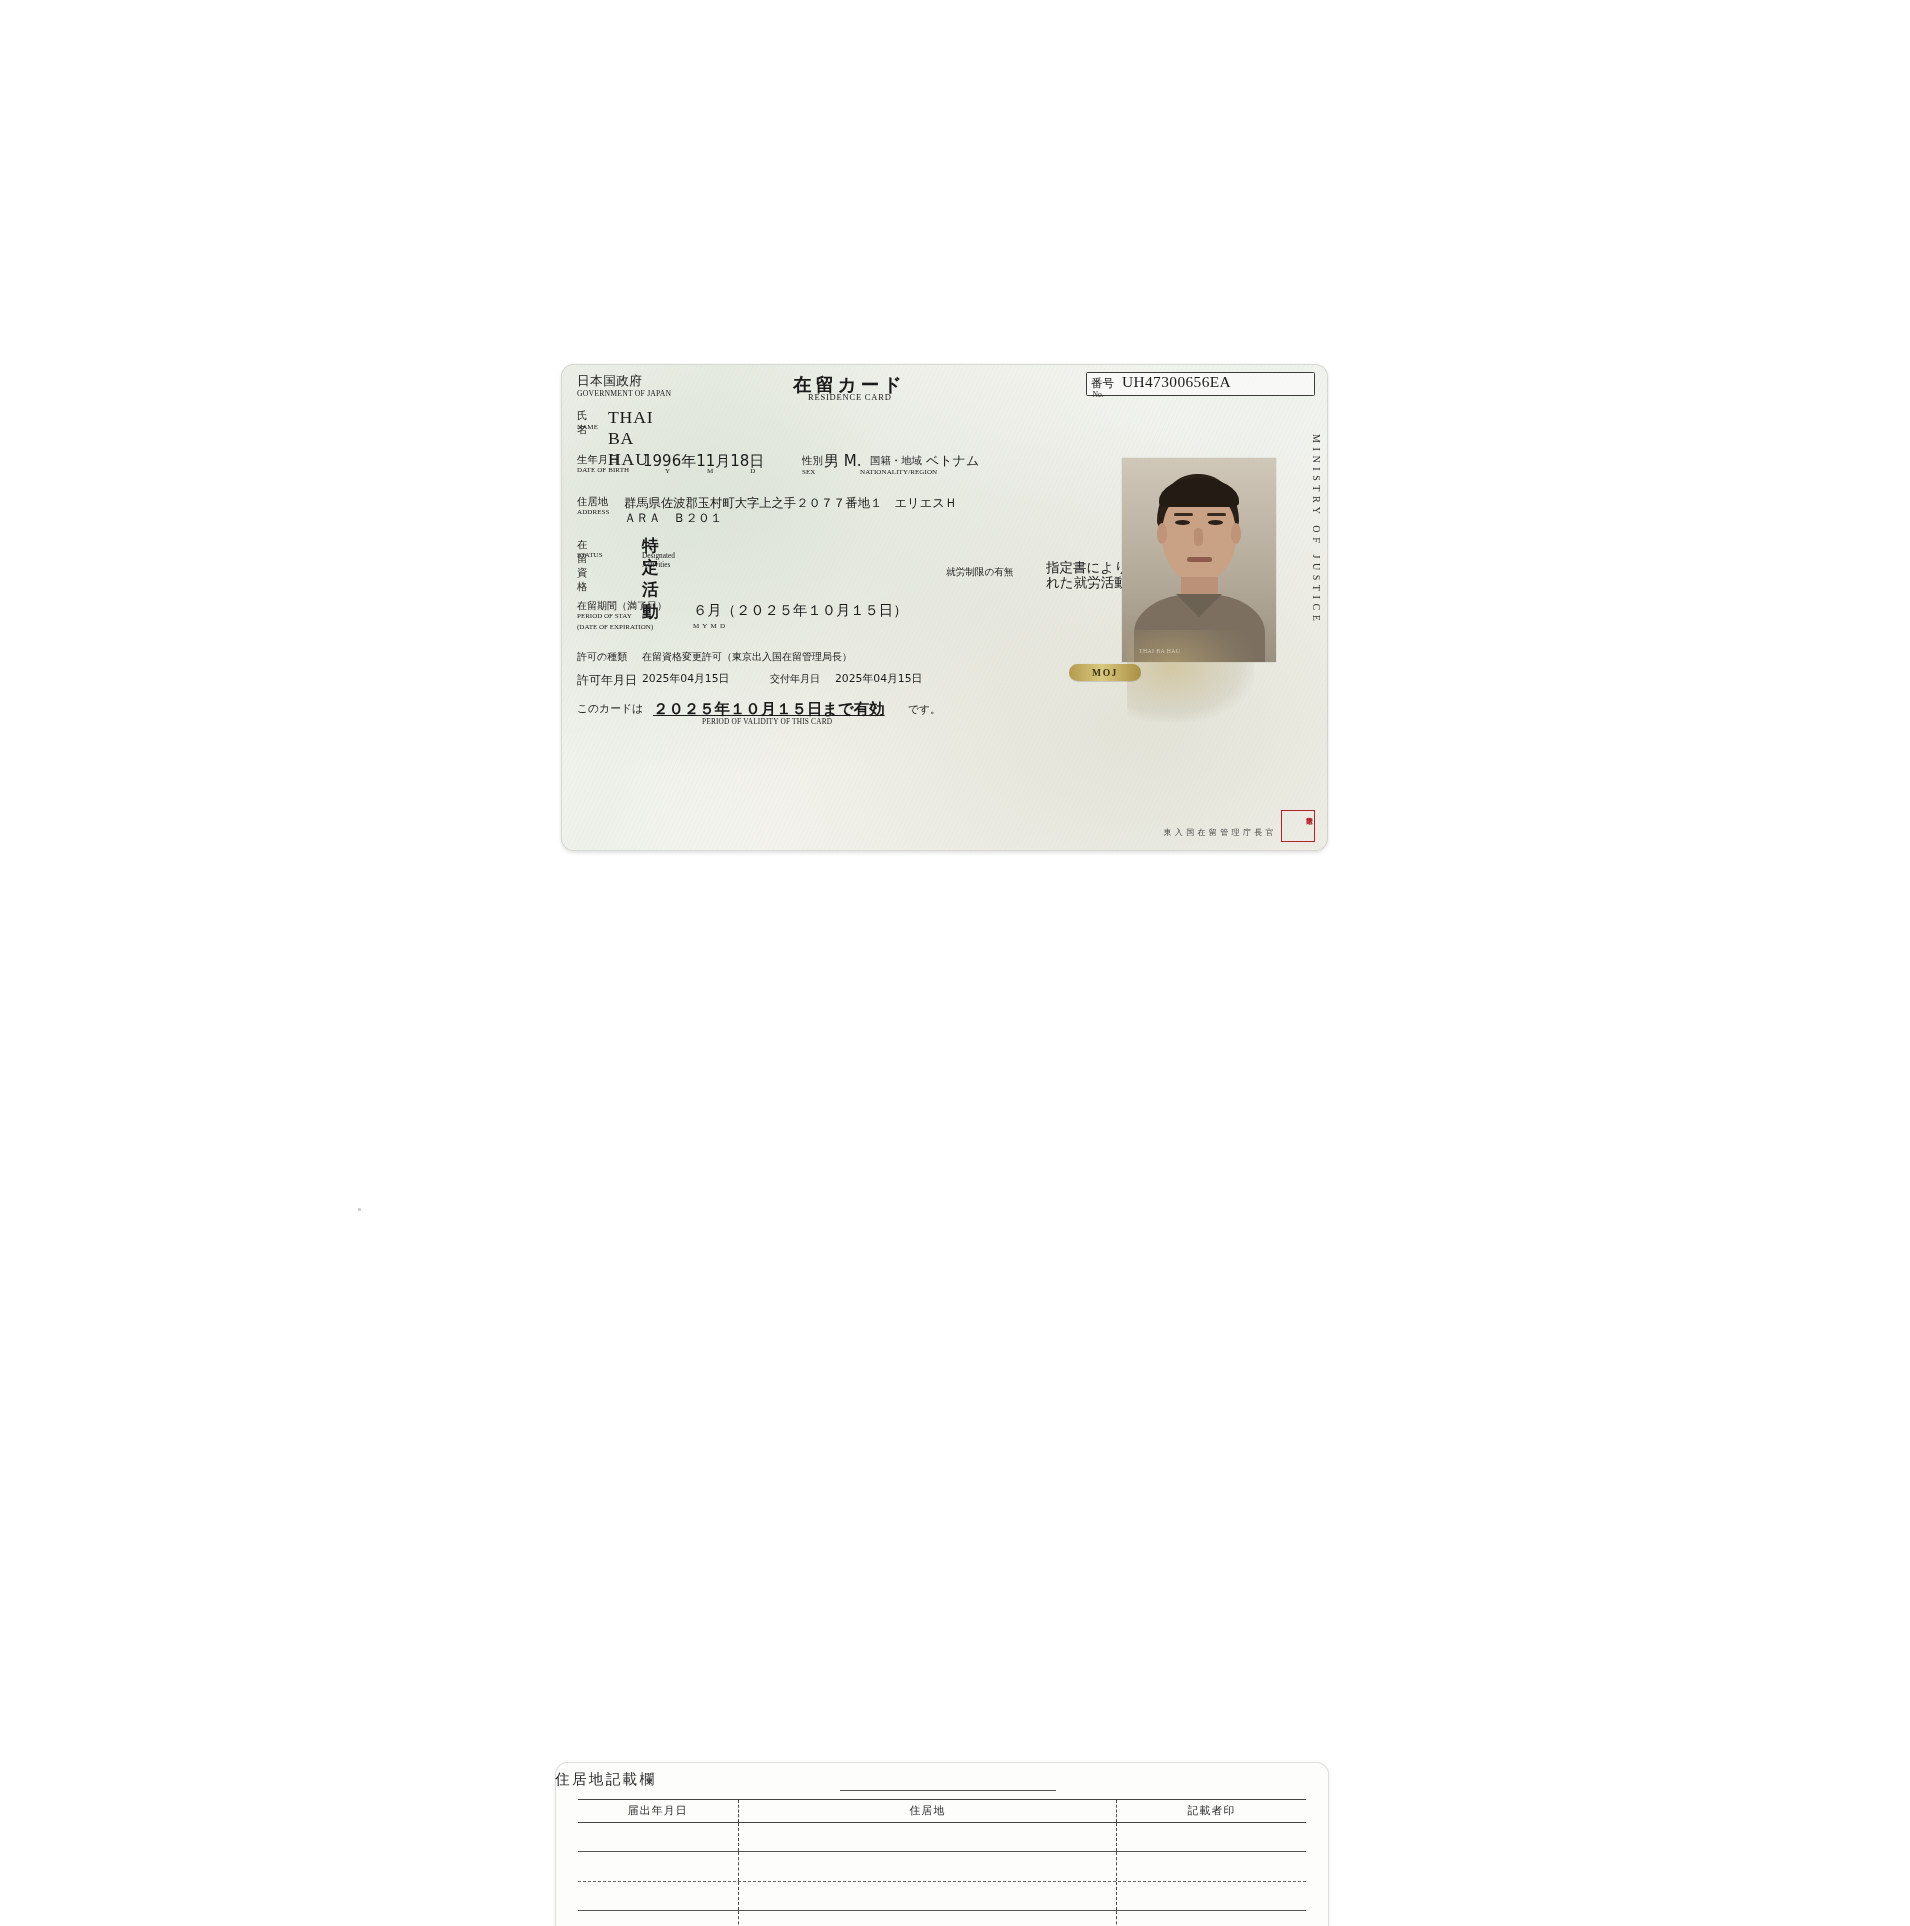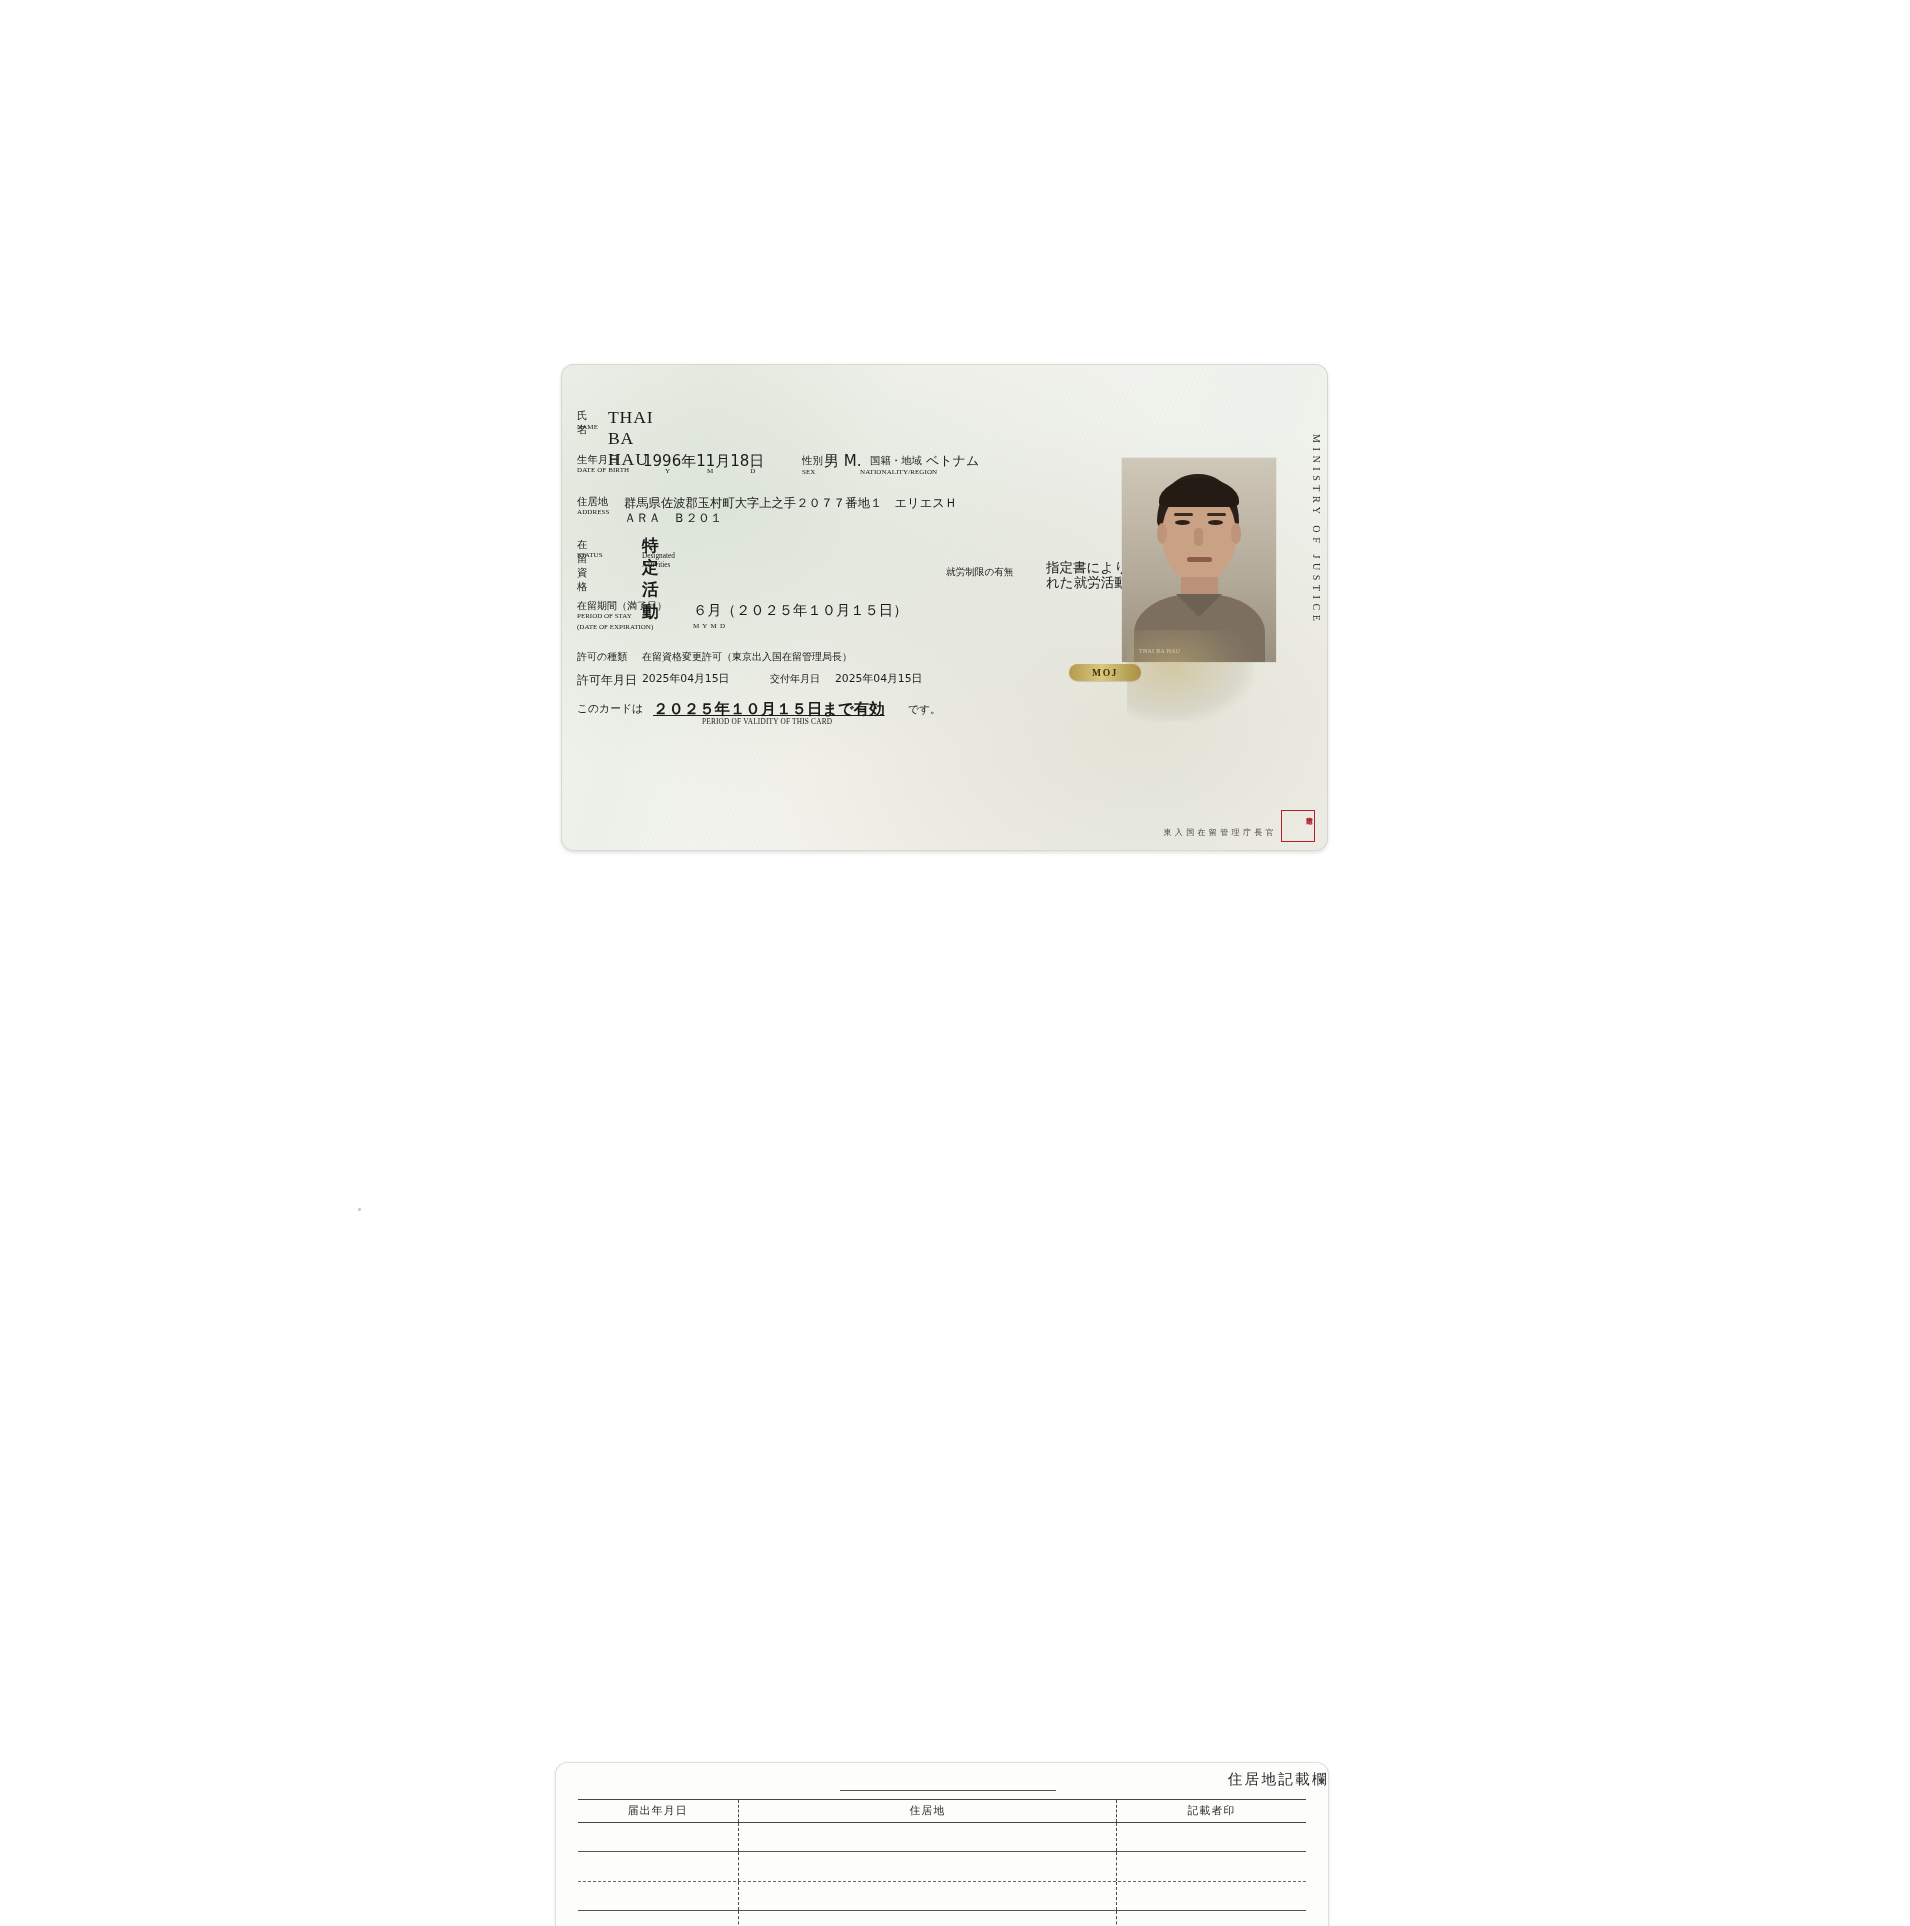--- a/index.html
+++ b/index.html
@@ -307,21 +307,21 @@
     position: absolute;
     left: 555px; top: 1762px;
     width: 774px; height: 512px;
     border-radius: 13px;
     background: #fdfdfc;
     box-shadow: 0 0 0 0.8px #d6d8d2 inset, 0 1.2px 3.5px rgba(0,0,0,0.10);
     overflow: hidden;
   }
   .back-title {
     position: absolute; left: 0; right: 0; top: 7.7px;
-    text-align: right;
+    text-align: left;
     font-size: 14.6px; letter-spacing: 2.3px;
     font-family: "DejaVu Sans", sans-serif;
     color: #2a2a2a;
   }
   .back-title-rule {
     position: absolute; left: 285px; top: 28px; width: 216px; height: 0.8px;
     background: #555;
   }
   .tbl {
     position: absolute; left: 23px; top: 37px; right: 23px;
@@ -353,20 +353,31 @@
     position: absolute;
     background: #c9c9c9;
     border-radius: 50%;
   }
 </style>
 </head>
 <body>
 
 <div class="card-front">
 
+  <div class="f-header">
+    <div class="gov-jp">日本国政府</div>
+    <div class="gov-en">GOVERNMENT OF JAPAN</div>
+    <div class="title-jp">在留カード</div>
+    <div class="title-en">RESIDENCE CARD</div>
+    <div class="num-box">
+      <span class="num-label-jp">番号</span>
+      <span class="num-label-en">No.</span>
+      <span class="num-value">UH47300656EA</span>
+    </div>
+  </div>
 
   <div class="row-name">
     <span class="lbl-jp">氏名</span>
     <span class="lbl-en">NAME</span>
     <span class="name-val">THAI BA HAU</span>
   </div>
 
   <div class="row-dob">
     <span class="lbl-jp">生年月日</span>
     <span class="lbl-en">DATE OF BIRTH</span>

